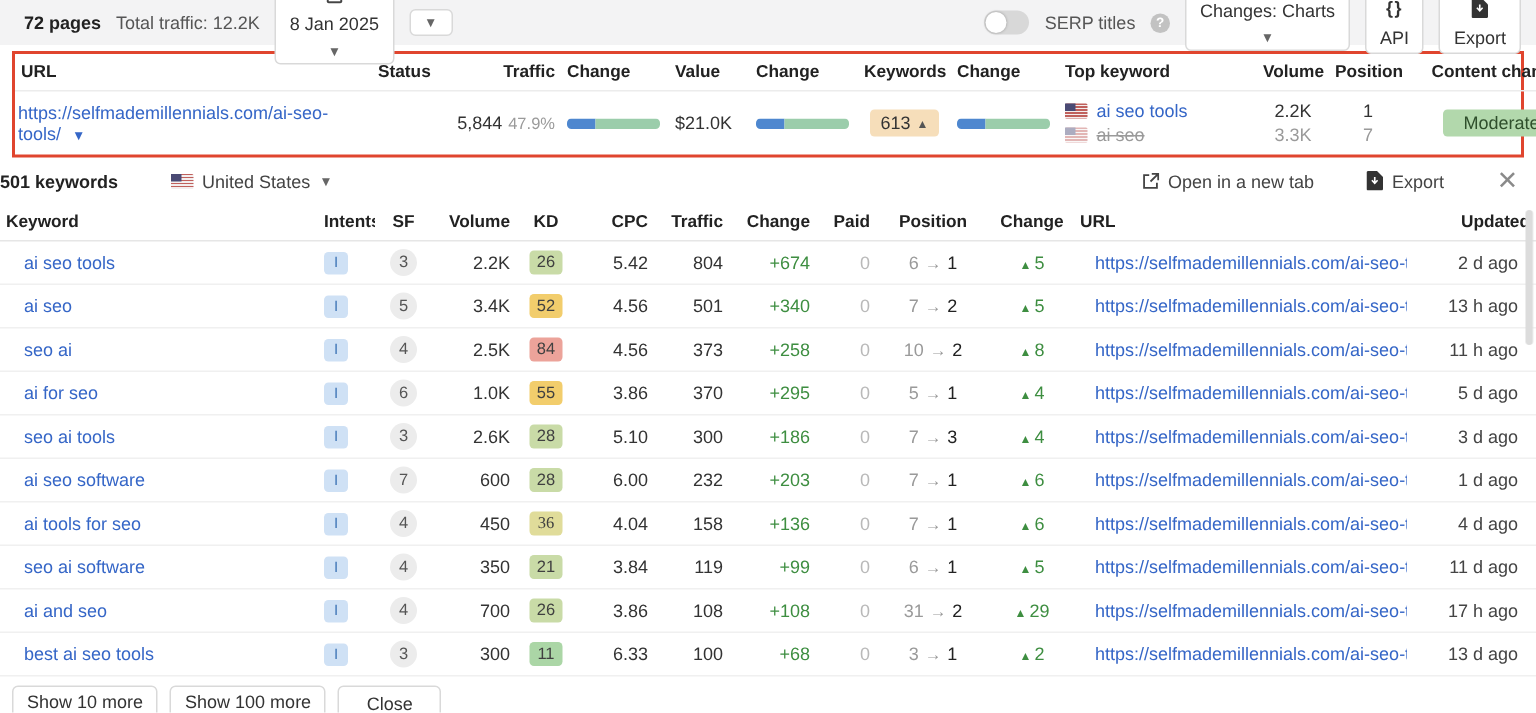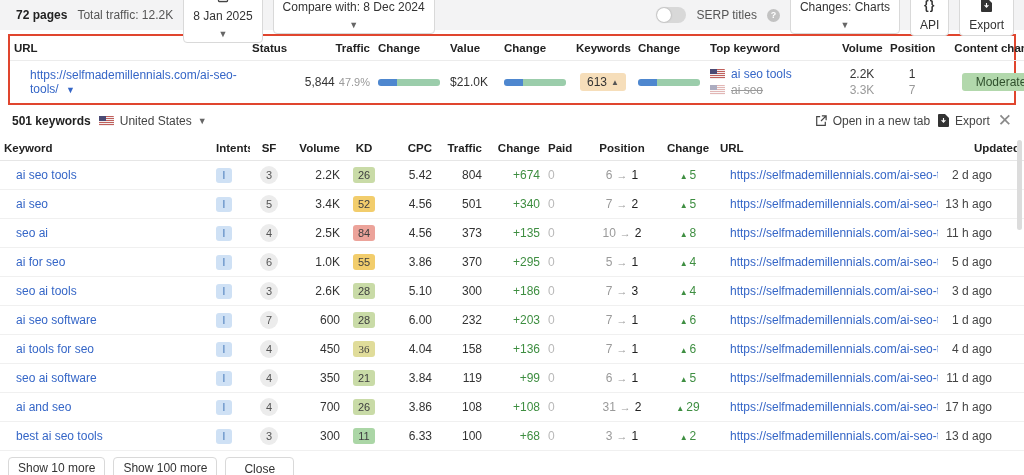--- a/index.html
+++ b/index.html
@@ -23,21 +23,21 @@
     width:13px; height:13px; border-radius:50%; background:#c2c2c2; color:#fff;
     font-size:9px; font-weight:bold; }
   .braces { font-weight:bold; letter-spacing:1px; }
 
   
   .pages-box { margin:4px 8px 0 8px; border:2px solid var(--red-border); background:#fff; }
   .ptable { display:table; width:100%; table-layout:fixed; }
   .prow { display:table-row; }
   .pc { display:table-cell; vertical-align:middle; padding:5px 4px; font-size:12px; }
   .phead .pc { font-weight:bold; font-size:11.5px; color:#222; border-bottom:1px solid #ececec; padding:6px 4px; }
-  .col-url{width:238px; padding-left:20px;} .col-status{width:44px;}
+  .col-url{width:238px; padding-left:2px;} .col-status{width:44px;}
   .col-traffic{width:82px; text-align:right;} .col-bar{width:72px;}
   .col-value{width:54px; text-align:left;} .col-kws{width:62px; text-align:center;}
   .col-topkw{width:132px;} .col-vol{width:48px; text-align:center;}
   .col-pos{width:52px; text-align:center;} .col-content{width:126px; text-align:center;}
   a.link { color:var(--link); text-decoration:none; }
   .pct { color:#9a9a9a; font-size:11px; margin-left:4px; }
   .bar { display:inline-flex; width:62px; height:7px; border-radius:3px; overflow:hidden; }
   .bar .b { width:30%; background:#4e87cf; } .bar .g { width:70%; background:#9bcdab; }
   .badge-tan { display:inline-flex; align-items:center; gap:4px; background:var(--badge-tan);
     border-radius:3px; padding:2px 7px; color:#333; }
@@ -47,37 +47,37 @@
   .flag { display:inline-block; width:15px; height:10px; flex:0 0 15px; position:relative;
     background:repeating-linear-gradient(#c0605c 0 1px, #f3eeee 1px 2px); border-radius:1px; }
   .flag::after { content:""; position:absolute; left:0; top:0; width:7px; height:5px; background:#4a4a74; }
   .flag.faded { opacity:.45; }
   .two-line div { height:16px; line-height:16px; }
   .gray { color:#9a9a9a; }
   .badge-moderate { display:inline-block; background:var(--moderate-green); color:#2f4f2c;
     border-radius:3px; padding:2px 14px; font-size:12px; }
 
   
-  .panel-head { display:flex; align-items:center; height:31px; padding:0 12px 0 12px; gap:8px; }
+  .panel-head { display:flex; align-items:center; height:31px; padding:0 12px 0 0; gap:35px; }
   .panel-head .spacer{ flex:1; }
   .head-action { display:inline-flex; align-items:center; gap:6px; color:#444; cursor:pointer; }
   .close-x { font-size:17px; color:#8a8a8a; cursor:pointer; line-height:1; }
 
   .ktable { display:table; width:100%; table-layout:fixed; }
   .krow { display:table-row; }
   .kc { display:table-cell; vertical-align:middle; padding:5px 4px; font-size:12px;
     border-bottom:1px solid #f0f0f0; white-space:nowrap; overflow:hidden; }
   .khead .kc { font-weight:bold; font-size:11.5px; color:#222; border-bottom:1px solid #e6e6e6; padding:6px 4px; }
   .k-kw{width:212px; padding-left:16px;} .k-int{width:38px;} .k-sf{width:38px; text-align:center;}
   .k-vol{width:56px; text-align:right;} .k-kd{width:40px; text-align:center;}
   .k-cpc{width:52px; text-align:right;} .k-tr{width:50px; text-align:right;}
   .k-chg{width:58px; text-align:right; color:var(--green);} 
-  .k-paid{width:40px; text-align:left; color:#b9b9b9;}
+  .k-paid{width:40px; text-align:right; color:#b9b9b9;}
   .k-pos{width:76px; text-align:center;} .k-pchg{width:56px; text-align:center; color:var(--green);}
-  .k-url{padding-left:14px;} .k-upd{width:86px; text-align:right; padding-right:32px; color:#444;}
+  .k-url{padding-left:14px;} .k-upd{width:86px; text-align:right; padding-right:12px; color:#444;}
   .ibadge { display:inline-block; width:16px; height:15px; line-height:15px; text-align:center;
     background:var(--intent-bg); color:var(--intent-text); border-radius:3px; font-size:10px; }
   .sfbadge { display:inline-block; min-width:18px; height:18px; line-height:18px; border-radius:9px;
     background:#ececec; color:#555; font-size:11px; text-align:center; padding:0 2px; }
   .kdbadge { display:inline-block; min-width:22px; height:16px; line-height:16px; border-radius:3px;
     text-align:center; font-size:11px; color:#404040; padding:0 2px; }
   .kd-green{background:var(--kd-green);} .kd-amber{background:var(--kd-amber);}
   .kd-red{background:var(--kd-red);} .kd-yellowgreen{background:var(--kd-yellowgreen);font-family:Liberation Serif, serif;}
   .kd-brightgreen{background:var(--kd-brightgreen);}
   .pos-old{color:#9a9a9a;} .pos-arr{color:#9a9a9a; margin:0 4px; font-size:11px;} .pos-new{color:#222;}
@@ -104,21 +104,20 @@
         <rect x="8.5" y="0.5" width="2" height="3" fill="#444"></rect>
         <rect x="2.5" y="5.5" width="9" height="6" fill="#fff"></rect>
         <rect x="3.5" y="6.5" width="2" height="2" fill="#444"></rect>
         <rect x="6" y="6.5" width="2" height="2" fill="#444"></rect>
         <rect x="8.5" y="6.5" width="2" height="2" fill="#444"></rect>
       </svg>
     <span>8 Jan 2025</span>
     <span class="caret">▼</span>
   </span>
   <span class="btn">
-    <span>Compare with: 8 Dec 2024</span>
     <span class="caret">▼</span>
   </span>
   <span class="spacer"></span>
   <span class="toggle">
       <span class="knob"></span>
     </span>
   <span class="muted">SERP titles</span>
   <span class="info-dot">?</span>
   <span class="btn">
     <span>Changes: Charts</span>
@@ -283,21 +282,21 @@
   </div>
 
   <div class="krow">
     <div class="kc k-kw"><a class="link" href="#">seo ai</a></div>
     <div class="kc k-int"><span class="ibadge">I</span></div>
     <div class="kc k-sf"><span class="sfbadge">4</span></div>
     <div class="kc k-vol">2.5K</div>
     <div class="kc k-kd"><span class="kdbadge kd-red">84</span></div>
     <div class="kc k-cpc">4.56</div>
     <div class="kc k-tr">373</div>
-    <div class="kc k-chg">+135</div>
+    <div class="kc k-chg">+258</div>
     <div class="kc k-paid">0</div>
     <div class="kc k-pos"><span class="pos-old">10</span><span class="pos-arr">→</span><span class="pos-new">2</span></div>
     <div class="kc k-pchg"><span class="up-tri">▲</span><span>8</span></div>
     <div class="kc k-url"><a class="link" href="#">https://selfmademillennials.com/ai-seo-tools/</a></div>
     <div class="kc k-upd">11 h ago</div>
   </div>
 
   <div class="krow">
     <div class="kc k-kw"><a class="link" href="#">ai for seo</a></div>
     <div class="kc k-int"><span class="ibadge">I</span></div>

